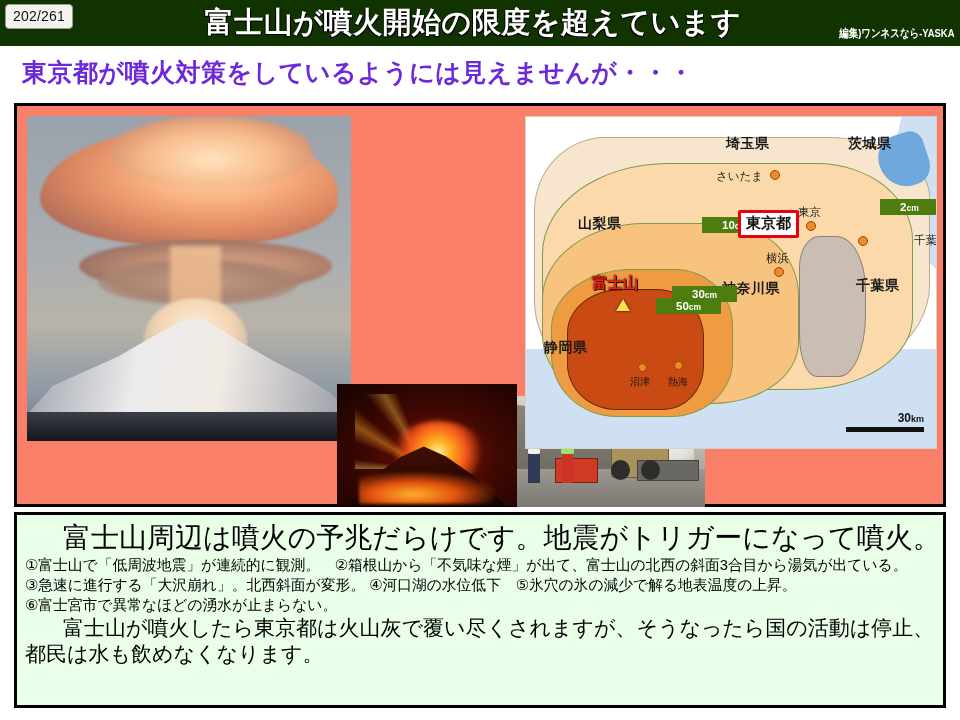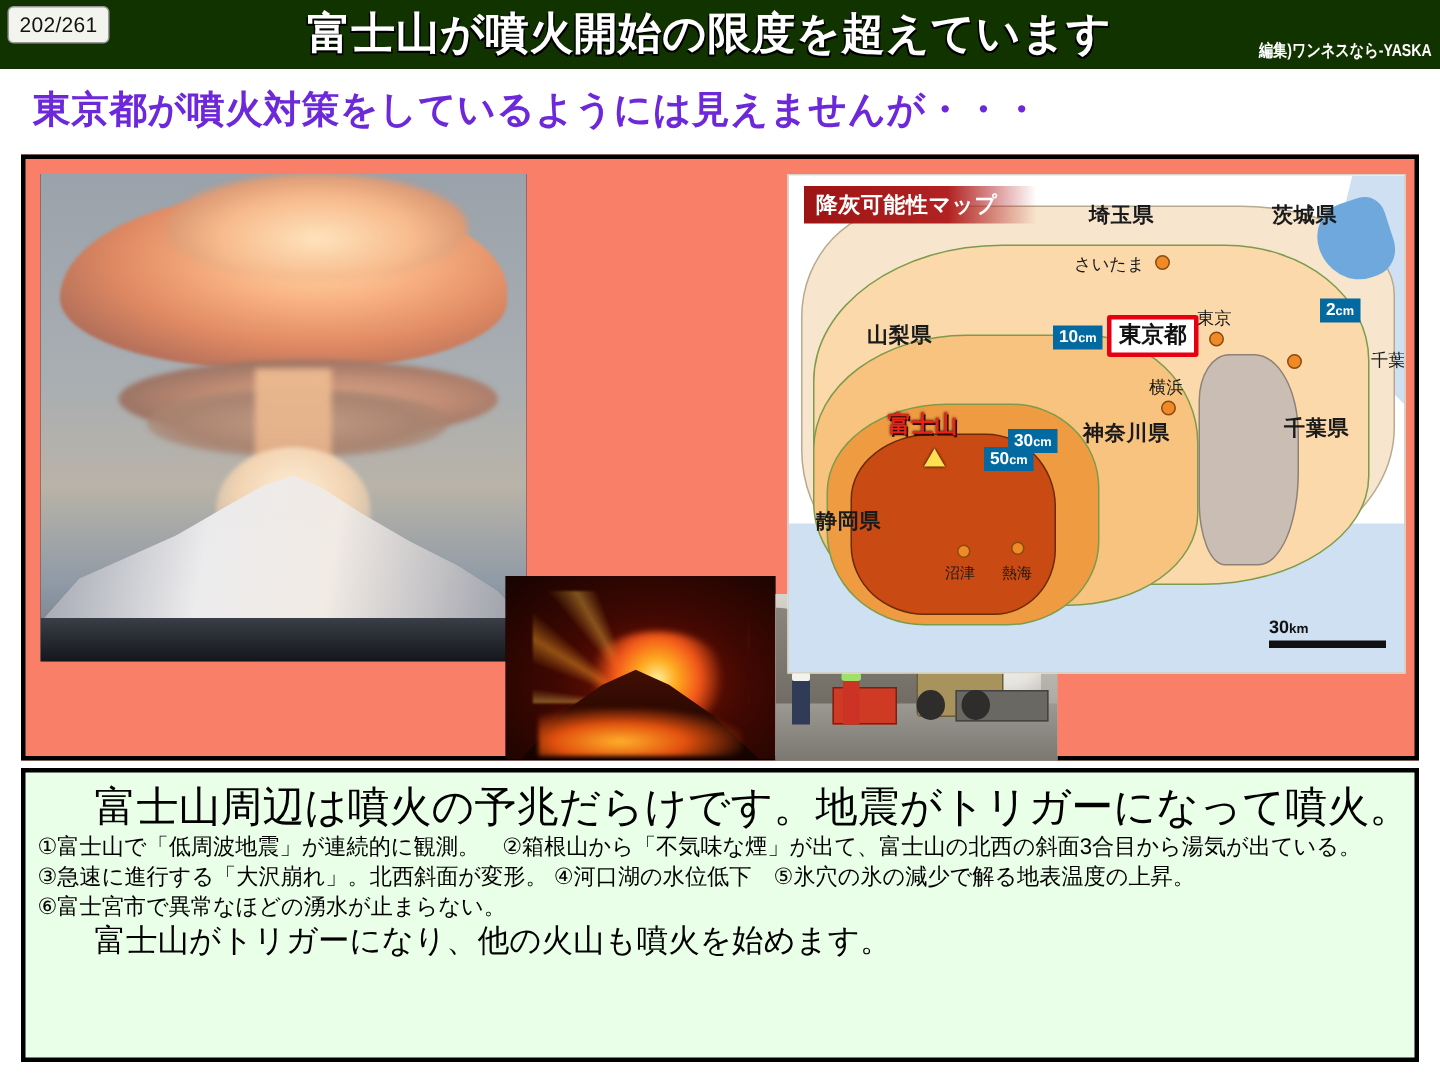--- a/index.html
+++ b/index.html
@@ -383,25 +383,25 @@
   }
   .city-dot {
     position: absolute;
     width: 8px; height: 8px;
     border-radius: 50%;
     background: #f08a28;
     border: 1.5px solid #8c4a0d;
   }
   .ash-tag {
     position: absolute;
-    background: #0369a1;
+    background: #4d7c0f;
     color: #ffffff;
     font-size: 11.5px;
     font-weight: bold;
-    padding: 1px 4px;
+    padding: 1px 20px;
     white-space: nowrap;
     line-height: 1.25;
   }
   .ash-tag .unit { font-size: 8.5px; }
   .tokyo-box {
     position: absolute;
     border: 3px solid #e60012;
     background: #ffffff;
     color: #111111;
     font-size: 15px;
@@ -421,21 +421,21 @@
   .fuji-tri {
     position: absolute;
     width: 0; height: 0;
     border-left: 7px solid transparent;
     border-right: 7px solid transparent;
     border-bottom: 12px solid #ffdf4f;
     filter: drop-shadow(0 0 1px #000);
   }
   .scalebar {
     position: absolute; right: 12px; bottom: 16px;
-    text-align: left;
+    text-align: right;
   }
   .scalebar .sb-label { font-size: 12px; font-weight: bold; color: #111; }
   .scalebar .sb-label .unit { font-size: 9px; }
   .scalebar .sb-line { width: 78px; height: 5px; background: #111; margin-top: 2px; }
 
   
   .text-panel {
     position: absolute;
     left: 14px; top: 512px;
     width: 932px; height: 196px;
@@ -521,21 +521,20 @@
     <div class="sea-bottom"></div>
     <div class="sea-right"></div>
     <div class="land"></div>
     <div class="zone-2"></div>
     <div class="zone-10"></div>
     <div class="zone-30"></div>
     <div class="zone-50"></div>
     <div class="chiba-gray"></div>
     <div class="ibaraki-water"></div>
 
-    <div class="map-title">降灰可能性マップ</div>
 
     <div class="pref-label" style="left:200px; top:18px;text-align:center;">埼玉県</div>
     <div class="pref-label" style="left:322px; top:18px;">茨城県</div>
     <div class="pref-label" style="left:52px; top:98px;">山梨県</div>
     <div class="pref-label" style="left:196px; top:163px;">神奈川県</div>
     <div class="pref-label" style="left:330px; top:160px;">千葉県</div>
     <div class="pref-label" style="left:18px; top:222px;">静岡県</div>
 
     <div class="city-label" style="left:190px; top:52px;">さいたま</div>
     <div class="city-dot" style="left:244px; top:53px;"></div>
@@ -570,14 +569,14 @@
       <div class="sb-line"></div>
     </div>
   </div>
 </div>
 
 <div class="text-panel">
   <div class="t-lead">富士山周辺は噴火の予兆だらけです。地震がトリガーになって噴火。</div>
   <div class="t-small">①富士山で「低周波地震」が連続的に観測。　②箱根山から「不気味な煙」が出て、富士山の北西の斜面3合目から湯気が出ている。</div>
   <div class="t-small">③急速に進行する「大沢崩れ」。北西斜面が変形。 ④河口湖の水位低下　⑤氷穴の氷の減少で解る地表温度の上昇。</div>
   <div class="t-small">⑥富士宮市で異常なほどの湧水が止まらない。</div>
-  <div class="t-body indent">富士山がトリガーになり、他の火山も噴火を始めます。</div>
+  <div class="t-body indent">富士山が噴火したら東京都は火山灰で覆い尽くされますが、そうなったら国の活動は停止、都民は水も飲めなくなります。</div>
 </div>
 
 </body></html>

